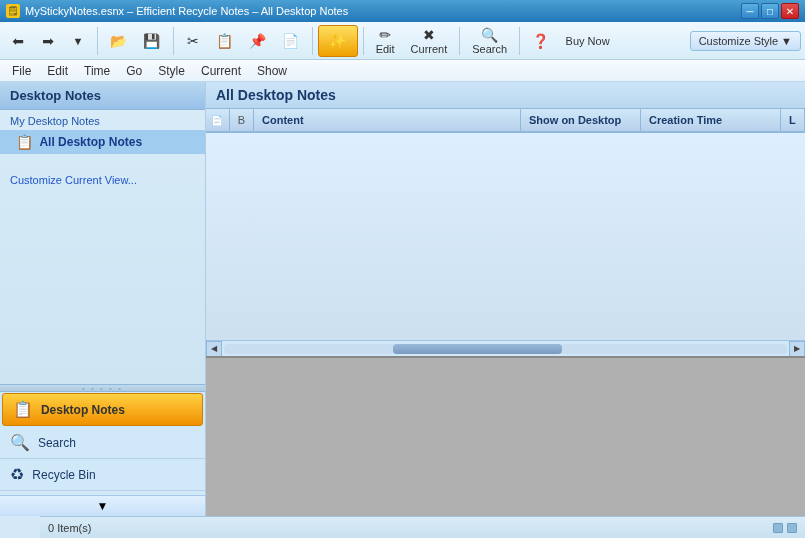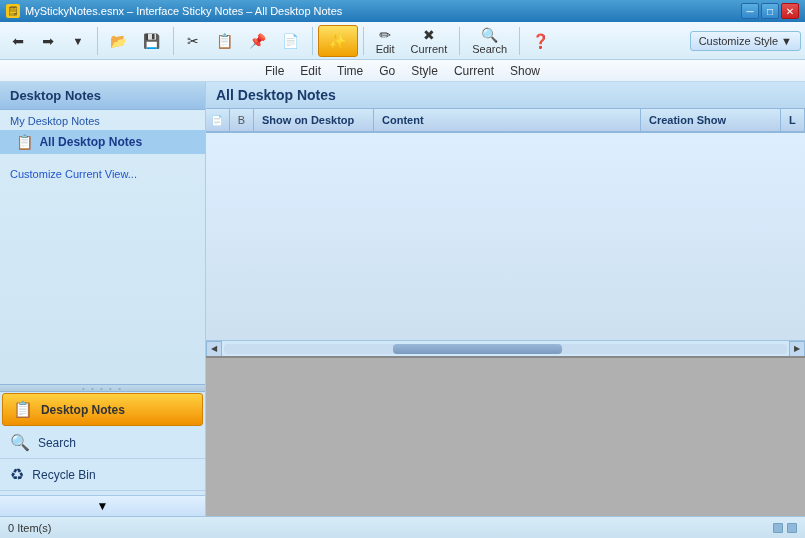--- a/index.html
+++ b/index.html
@@ -73,21 +73,20 @@
     }
 
     
     .menu-bar {
       background: linear-gradient(to bottom, #f8fbff, #e8f2fb);
       border-bottom: 1px solid #c0d8ee;
       height: 22px;
       display: flex;
       align-items: center;
       padding: 0 4px;
-      justify-content: center;
     }
     .menu-item {
       padding: 2px 8px;
       cursor: pointer;
       font-size: 12px;
       color: #333;
       border-radius: 2px;
     }
 
     
@@ -125,21 +124,21 @@
       align-items: center;
       gap: 6px;
       padding: 4px 10px 4px 16px;
       cursor: pointer;
       color: #1a3a8a;
       font-size: 12px;
     }
     .sidebar-item.active { background: #a0ccf0; font-weight: bold; }
     .sidebar-item-icon { font-size: 14px; }
     .sidebar-customize {
-      padding: 14px 10px;
+      padding: 20px 10px;
       color: #2255cc;
       font-size: 11px;
       cursor: pointer;
     }
     .sidebar-spacer { flex: 1; }
     .sidebar-resize-handle {
       height: 8px;
       background: linear-gradient(to bottom, #c0d8ec, #b0ccde);
       border-top: 1px solid #90b8dc;
       border-bottom: 1px solid #90b8dc;
@@ -254,31 +253,32 @@
     .status-bar {
       background: linear-gradient(to bottom, #d8ecf8, #c8e0f0);
       border-top: 1px solid #a0c4e0;
       height: 22px;
       display: flex;
       align-items: center;
       justify-content: space-between;
       padding: 0 8px;
       font-size: 11px;
       color: #333;
+      margin-left: 40px;
     }
     .status-right { display: flex; gap: 4px; }
     .status-indicator { width: 10px; height: 10px; background: #90b8d8; border: 1px solid #70a0c0; border-radius: 1px; }
   </style>
 </head>
 <body>
 
 <div class="title-bar">
   <div class="title-bar-left">
     <div class="title-icon">🗒</div>
-    <span>MyStickyNotes.esnx – Interface Sticky Notes – All Desktop Notes</span>
+    <span>MyStickyNotes.esnx – Efficient Recycle Notes – All Desktop Notes</span>
   </div>
   <div class="title-controls">
     <div class="title-btn">─</div>
     <div class="title-btn">□</div>
     <div class="title-btn close">✕</div>
   </div>
 </div>
 
 <div class="toolbar">
 
@@ -328,20 +328,23 @@
     <span>Current</span>
   </div>
   <div class="toolbar-separator"></div>
   <div class="toolbar-btn">
     <span class="toolbar-icon">🔍</span>
     <span>Search</span>
   </div>
   <div class="toolbar-separator"></div>
   <div class="toolbar-btn">
     <span class="toolbar-icon">❓</span>
+  </div>
+  <div class="toolbar-btn">
+    <span>Buy Now</span>
   </div>
 
   <div class="interface-btn">
     <span>Customize Style</span>
     <span>▼</span>
   </div>
 </div>
 
 <div class="menu-bar">
   <div class="menu-item">File</div>
@@ -391,23 +394,23 @@
   </div>
 
   <div class="content-area">
     <div class="content-header">All Desktop Notes</div>
 
     <div class="table-container">
 
       <div class="table-header">
         <div class="th-icon">📄</div>
         <div class="th-check" style="font-size:11px; color:#555;">B</div>
+        <div class="th-cell th-content">Content</div>
         <div class="th-cell th-show">Show on Desktop</div>
-        <div class="th-cell th-content">Content</div>
-        <div class="th-cell th-creation">Creation Show</div>
+        <div class="th-cell th-creation">Creation Time</div>
         <div class="th-cell th-last">L</div>
       </div>
 
       <div class="table-body"></div>
 
       <div class="hscroll-area">
         <div class="hscroll-arrow">◀</div>
         <div class="hscroll-track">
           <div class="hscroll-thumb"></div>
         </div>

